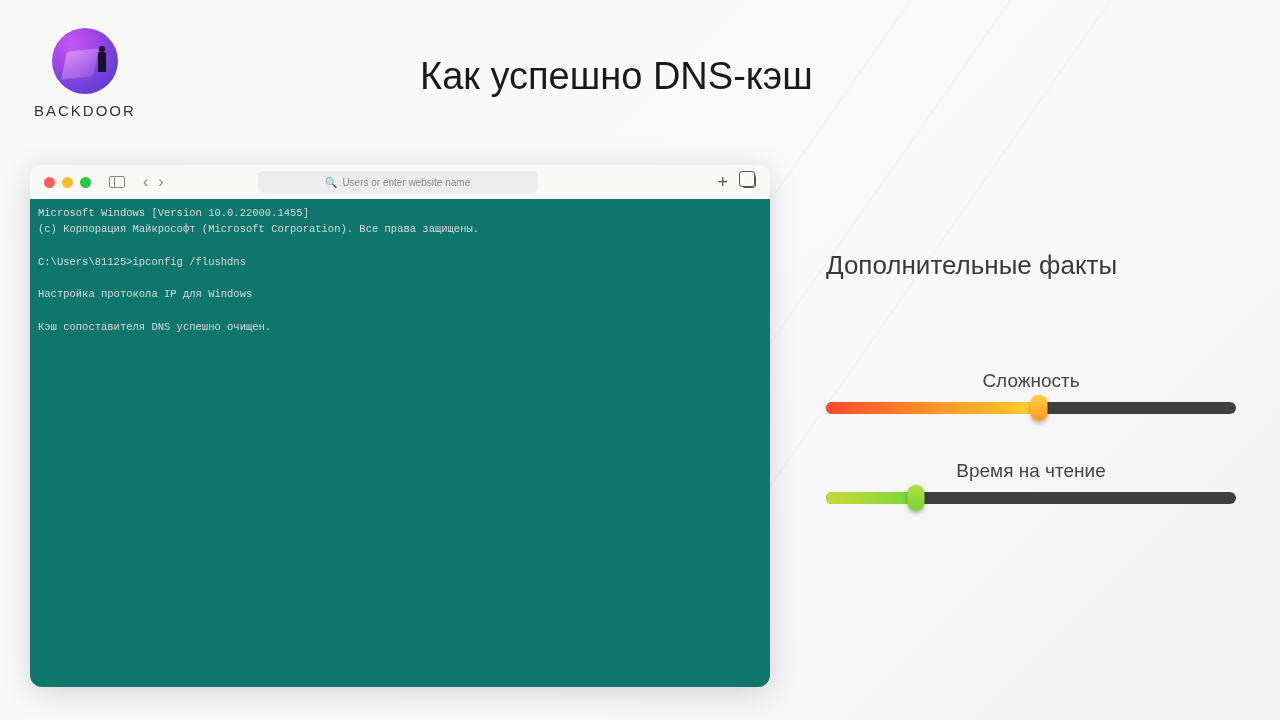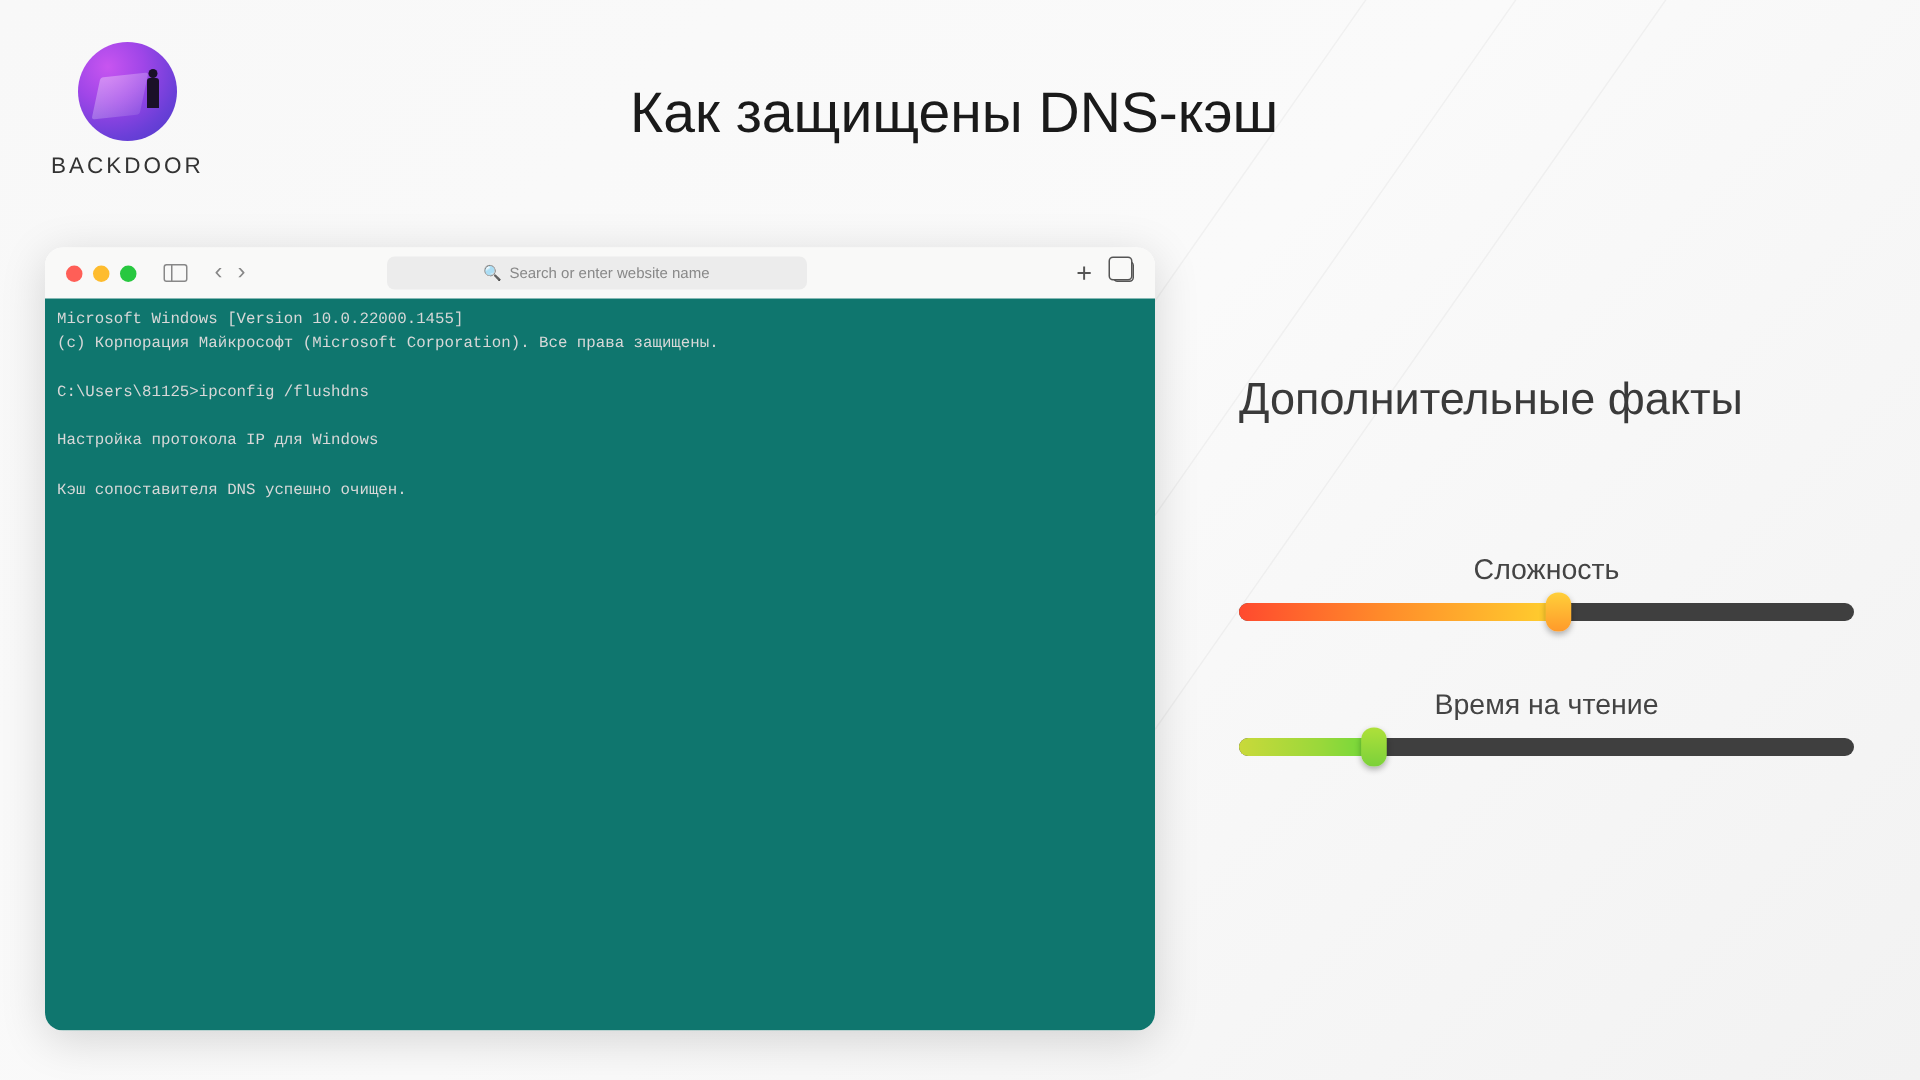--- a/index.html
+++ b/index.html
@@ -148,21 +148,21 @@
       font-family: "Consolas", "Courier New", monospace;
       font-size: 10.5px;
       color: #d8d8d8;
       line-height: 1.55;
       white-space: pre;
     }
     .facts-title {
       position: absolute;
       top: 250px;
       left: 826px;
-      font-size: 30px;
+      font-size: 26px;
       color: #3a3a3a;
       font-weight: 400;
     }
     .slider-group {
       position: absolute;
       left: 826px;
       width: 410px;
     }
     .slider-label {
       font-size: 19px;
@@ -206,37 +206,37 @@
 <div class="bg-line" style="left:1180px; top:-100px; height:900px;"></div>
 <div class="bg-line" style="left:980px; top:-100px; height:900px;"></div>
 
 <div class="brand">
   <div class="brand-logo">
     <div class="brand-figure"></div>
   </div>
   <div class="brand-name">BACKDOOR</div>
 </div>
 
-<h1 class="page-title">Как защищены DNS-кэш</h1>
+<h1 class="page-title">Как успешно DNS-кэш</h1>
 
 <div class="browser-window">
   <div class="browser-chrome">
     <div class="traffic">
       <span class="dot red"></span>
       <span class="dot yel"></span>
       <span class="dot grn"></span>
     </div>
     <div class="tabs-icon"></div>
     <div class="nav-arrows">
       <span>‹</span>
       <span>›</span>
     </div>
     <div class="url-bar">
       <span class="mag">🔍</span>
-      <span>Search or enter website name</span>
+      <span>Users or enter website name</span>
     </div>
     <div class="right-icons">
       <span class="plus">+</span>
       <span class="stack-icon"></span>
     </div>
   </div>
   <div class="terminal" id="terminal">Microsoft Windows [Version 10.0.22000.1455]
 (c) Корпорация Майкрософт (Microsoft Corporation). Все права защищены.
 
 C:\Users\81125&gt;ipconfig /flushdns

